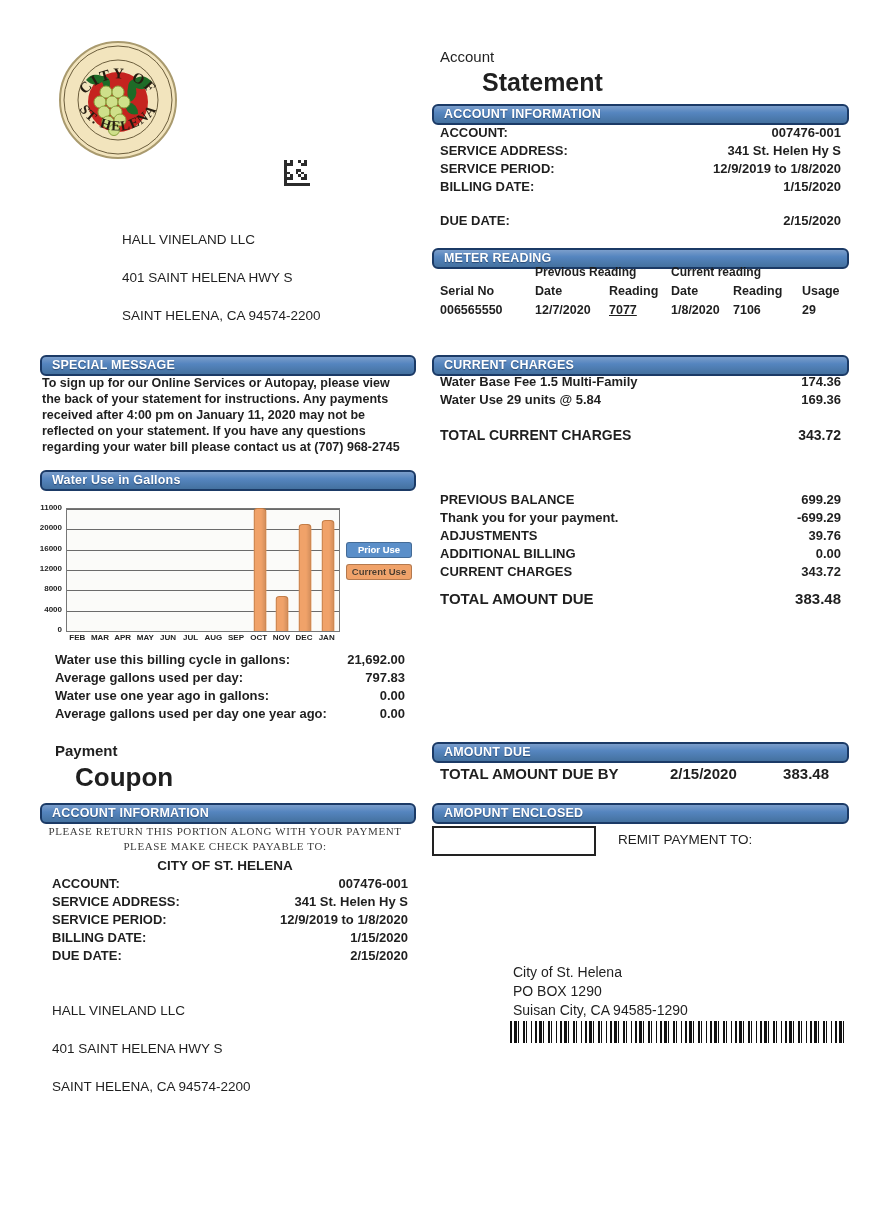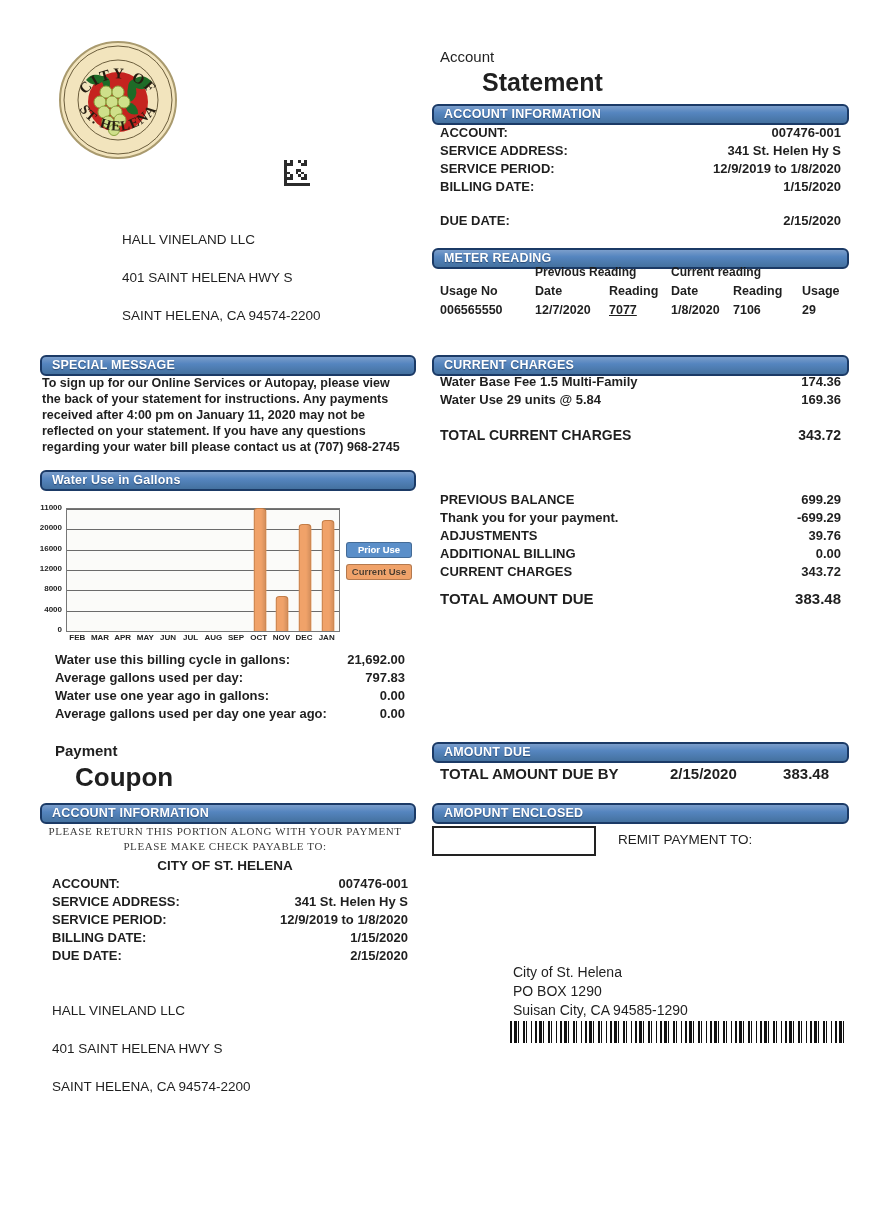--- a/index.html
+++ b/index.html
@@ -223,21 +223,21 @@
   </div>
   <div class="kv-row kv-left" style="top:213px;">
     <span>DUE DATE:</span>
     <span>2/15/2020</span>
   </div>
 
   <div class="section-bar right-col-bar" style="top:248px;">METER READING</div>
   <div class="meter-cell" style="left:535px;top:265px;font-size:12px;">Previous Reading</div>
   <div class="meter-cell" style="left:671px;top:265px;font-size:12px;">Current reading</div>
 
-  <div class="meter-cell" style="left:440px;top:284px;">Usage No</div>
+  <div class="meter-cell" style="left:440px;top:284px;">Serial No</div>
   <div class="meter-cell" style="left:535px;top:284px;">Date</div>
   <div class="meter-cell" style="left:609px;top:284px;">Reading</div>
   <div class="meter-cell" style="left:671px;top:284px;">Date</div>
   <div class="meter-cell" style="left:733px;top:284px;">Reading</div>
   <div class="meter-cell" style="left:802px;top:284px;">Usage</div>
 
   <div class="meter-cell" style="left:440px;top:303px;">006565550</div>
   <div class="meter-cell" style="left:535px;top:303px;">12/7/2020</div>
   <div class="meter-cell" style="left:609px;top:303px;text-decoration:underline;">7077</div>
   <div class="meter-cell" style="left:671px;top:303px;">1/8/2020</div>

